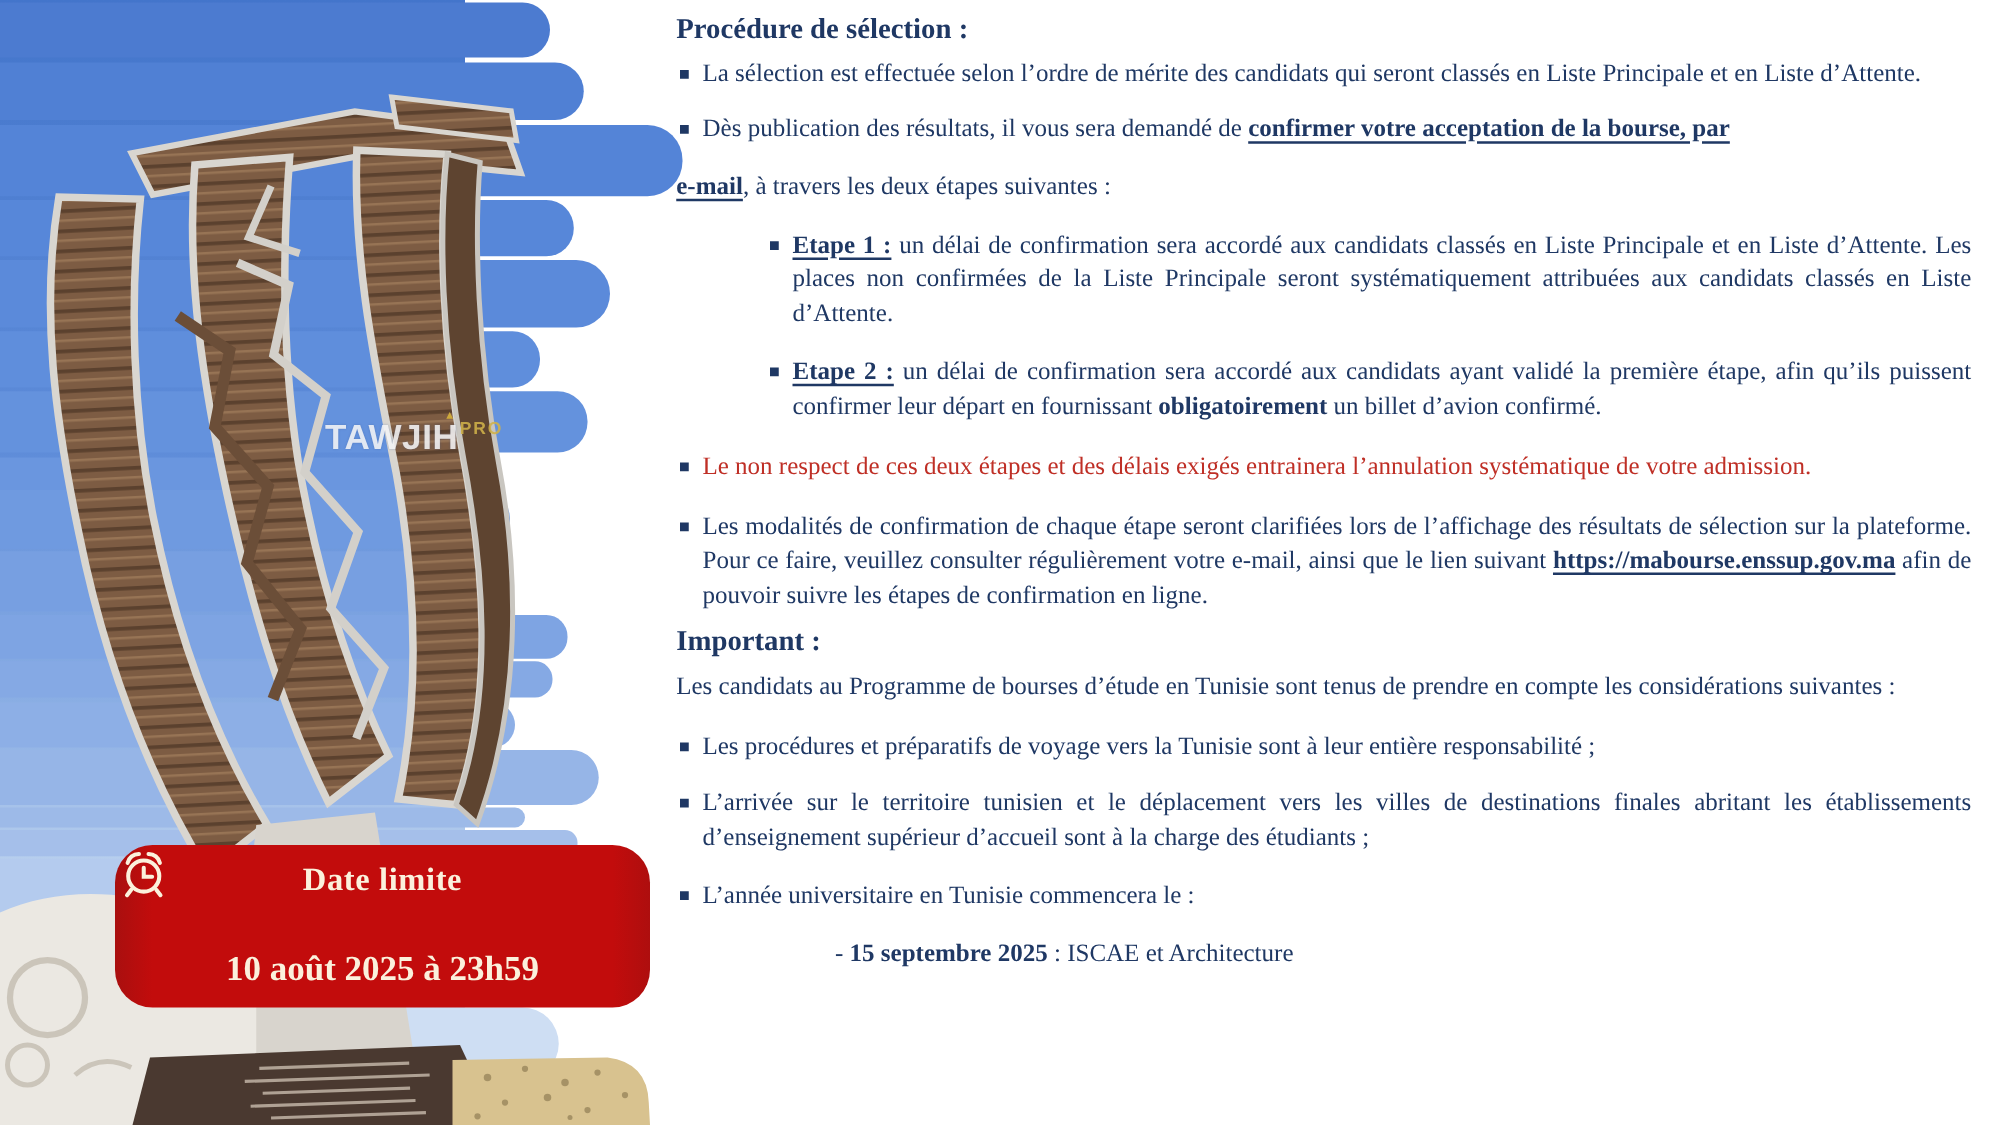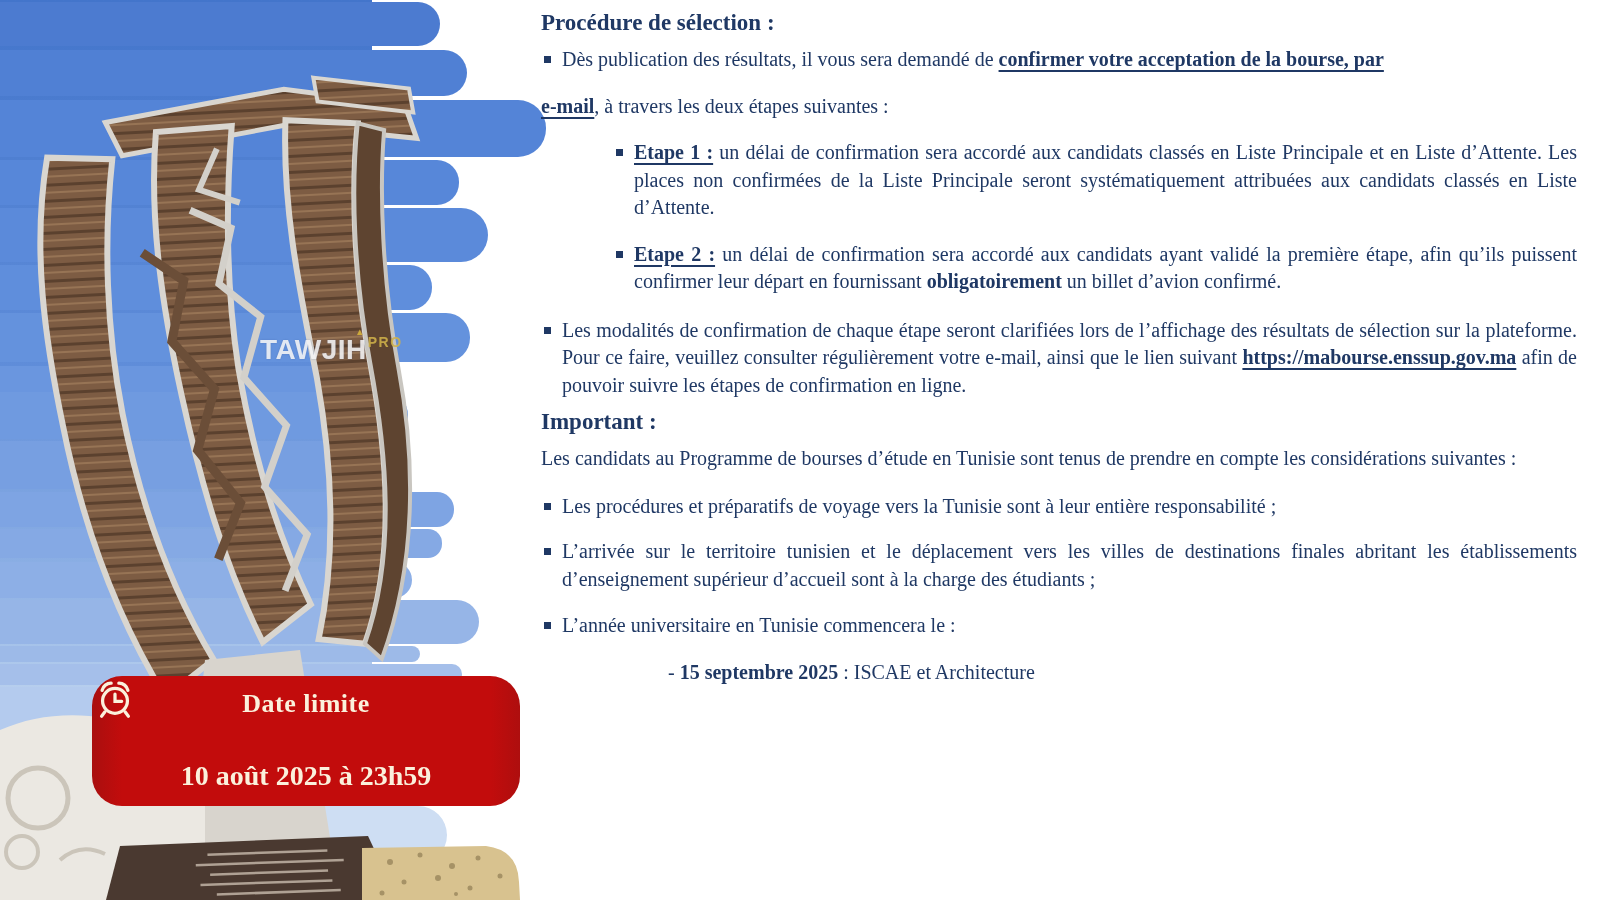--- a/index.html
+++ b/index.html
@@ -157,38 +157,46 @@
         </svg>
       </div>
       <div class="dl-date">10 août 2025 à 23h59</div>
     </div>
   </div>
 
   <div class="content">
 
     <div class="heading mb8">Procédure de sélection :</div>
 
+    <div class="b j mb16">
+      <span class="m"></span>
+      <p><span>La sélection est effectuée selon l’ordre de mérite des candidats qui seront classés en Liste Principale et en Liste d’Attente.</span></p>
+    </div>
 
     <div class="b j mb19">
       <span class="m"></span>
       <p><span>Dès publication des résultats, il vous sera demandé de </span><span class="emph">confirmer votre acceptation de la bourse, par</span></p>
     </div>
 
     <p class="mb19"><span class="emph">e-mail</span><span>, à travers les deux étapes suivantes :</span></p>
 
     <div class="b sub j mb19">
       <span class="m"></span>
       <p><span class="emph">Etape 1 :</span><span> un délai de confirmation sera accordé aux candidats classés en Liste Principale et en Liste d’Attente. Les places non confirmées de la Liste Principale seront systématiquement attribuées aux candidats classés en Liste d’Attente.</span></p>
     </div>
 
     <div class="b sub j mb21">
       <span class="m"></span>
       <p><span class="emph">Etape 2 :</span><span> un délai de confirmation sera accordé aux candidats ayant validé la première étape, afin qu’ils puissent confirmer leur départ en fournissant </span><span class="bd">obligatoirement</span><span> un billet d’avion confirmé.</span></p>
     </div>
 
+    <div class="b mb20">
+      <span class="m"></span>
+      <p class="red"><span>Le non respect de ces deux étapes et des délais exigés entrainera l’annulation systématique de votre admission.</span></p>
+    </div>
 
     <div class="b j mb8">
       <span class="m"></span>
       <p><span>Les modalités de confirmation de chaque étape seront clarifiées lors de l’affichage des résultats de sélection sur la plateforme. Pour ce faire, veuillez consulter régulièrement votre e-mail, ainsi que le lien suivant </span><span class="emph">https://mabourse.enssup.gov.ma</span><span> afin de pouvoir suivre les étapes de confirmation en ligne.</span></p>
     </div>
 
     <div class="heading mb8">Important :</div>
 
     <p class="j mb20">Les candidats au Programme de bourses d’étude en Tunisie sont tenus de prendre en compte les considérations suivantes :</p>
 

